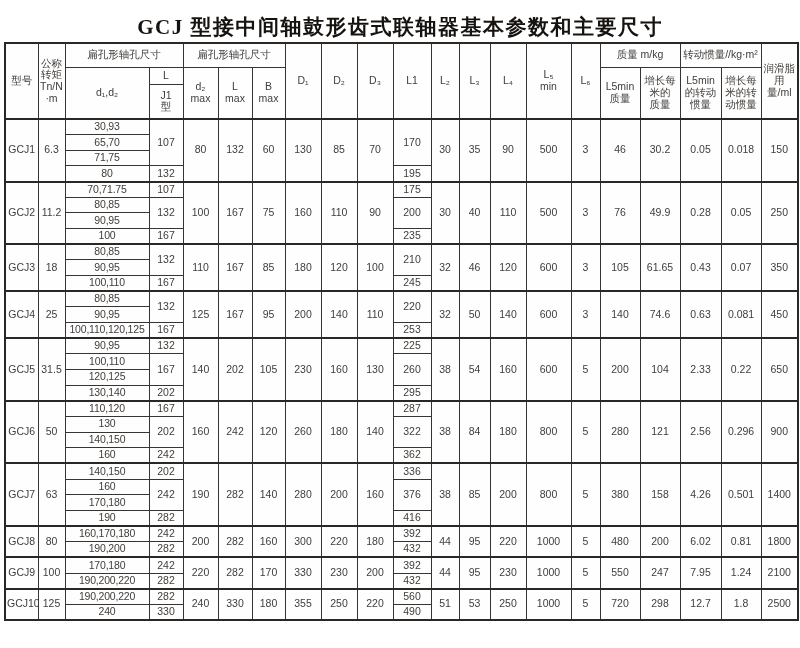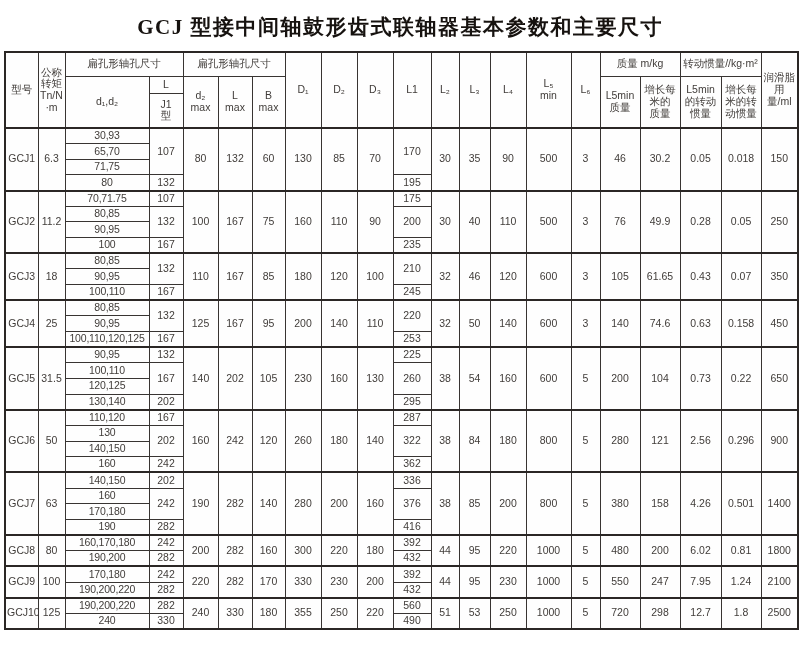--- a/index.html
+++ b/index.html
@@ -1,21 +1,21 @@
 <!DOCTYPE html>
 <html><head>
 <meta charset="utf-8">
 <style>
   * { margin:0; padding:0; box-sizing:border-box; }
   html,body { width:800px; height:648px; background:#ffffff; overflow:hidden; }
   body { font-family:"Liberation Sans","DejaVu Sans",sans-serif; }
   .title {
     text-align:center; font-family:"Liberation Serif","DejaVu Serif",serif;
     font-size:21px; font-weight:bold; color:#16120f; padding-top:13px;
-    letter-spacing:1.5px; height:51px;
+    letter-spacing:1.5px; height:42px;
   }
   table.spec-table {
     border-collapse:collapse; table-layout:fixed; width:793px;
     margin-left:4px; border:2px solid #2b2725; background:#fefefe;
   }
   .spec-table td {
     border:1px solid #383432; text-align:center; vertical-align:middle;
     font-size:10.5px; color:#403c39; line-height:1.12; padding:0 1px;
     white-space:pre-line; overflow:hidden;
   }
@@ -222,21 +222,21 @@
           <td rowspan="3">110</td>
           <td rowspan="2">220</td>
           <td rowspan="3">32</td>
           <td rowspan="3">50</td>
           <td rowspan="3">140</td>
           <td rowspan="3">600</td>
           <td rowspan="3">3</td>
           <td rowspan="3">140</td>
           <td rowspan="3">74.6</td>
           <td rowspan="3">0.63</td>
-          <td rowspan="3">0.158</td>
+          <td rowspan="3">0.081</td>
           <td rowspan="3">450</td>
         </tr>
         <tr>
           <td class="cell-d12">90,95</td>
         </tr>
         <tr>
           <td class="cell-d12">100,110,120,125</td>
           <td>167</td>
           <td>253</td>
         </tr>
@@ -252,21 +252,21 @@
           <td rowspan="4">160</td>
           <td rowspan="4">130</td>
           <td>225</td>
           <td rowspan="4">38</td>
           <td rowspan="4">54</td>
           <td rowspan="4">160</td>
           <td rowspan="4">600</td>
           <td rowspan="4">5</td>
           <td rowspan="4">200</td>
           <td rowspan="4">104</td>
-          <td rowspan="4">0.73</td>
+          <td rowspan="4">2.33</td>
           <td rowspan="4">0.22</td>
           <td rowspan="4">650</td>
         </tr>
         <tr>
           <td class="cell-d12">100,110</td>
           <td rowspan="2">167</td>
           <td rowspan="2">260</td>
         </tr>
         <tr>
           <td class="cell-d12">120,125</td>

